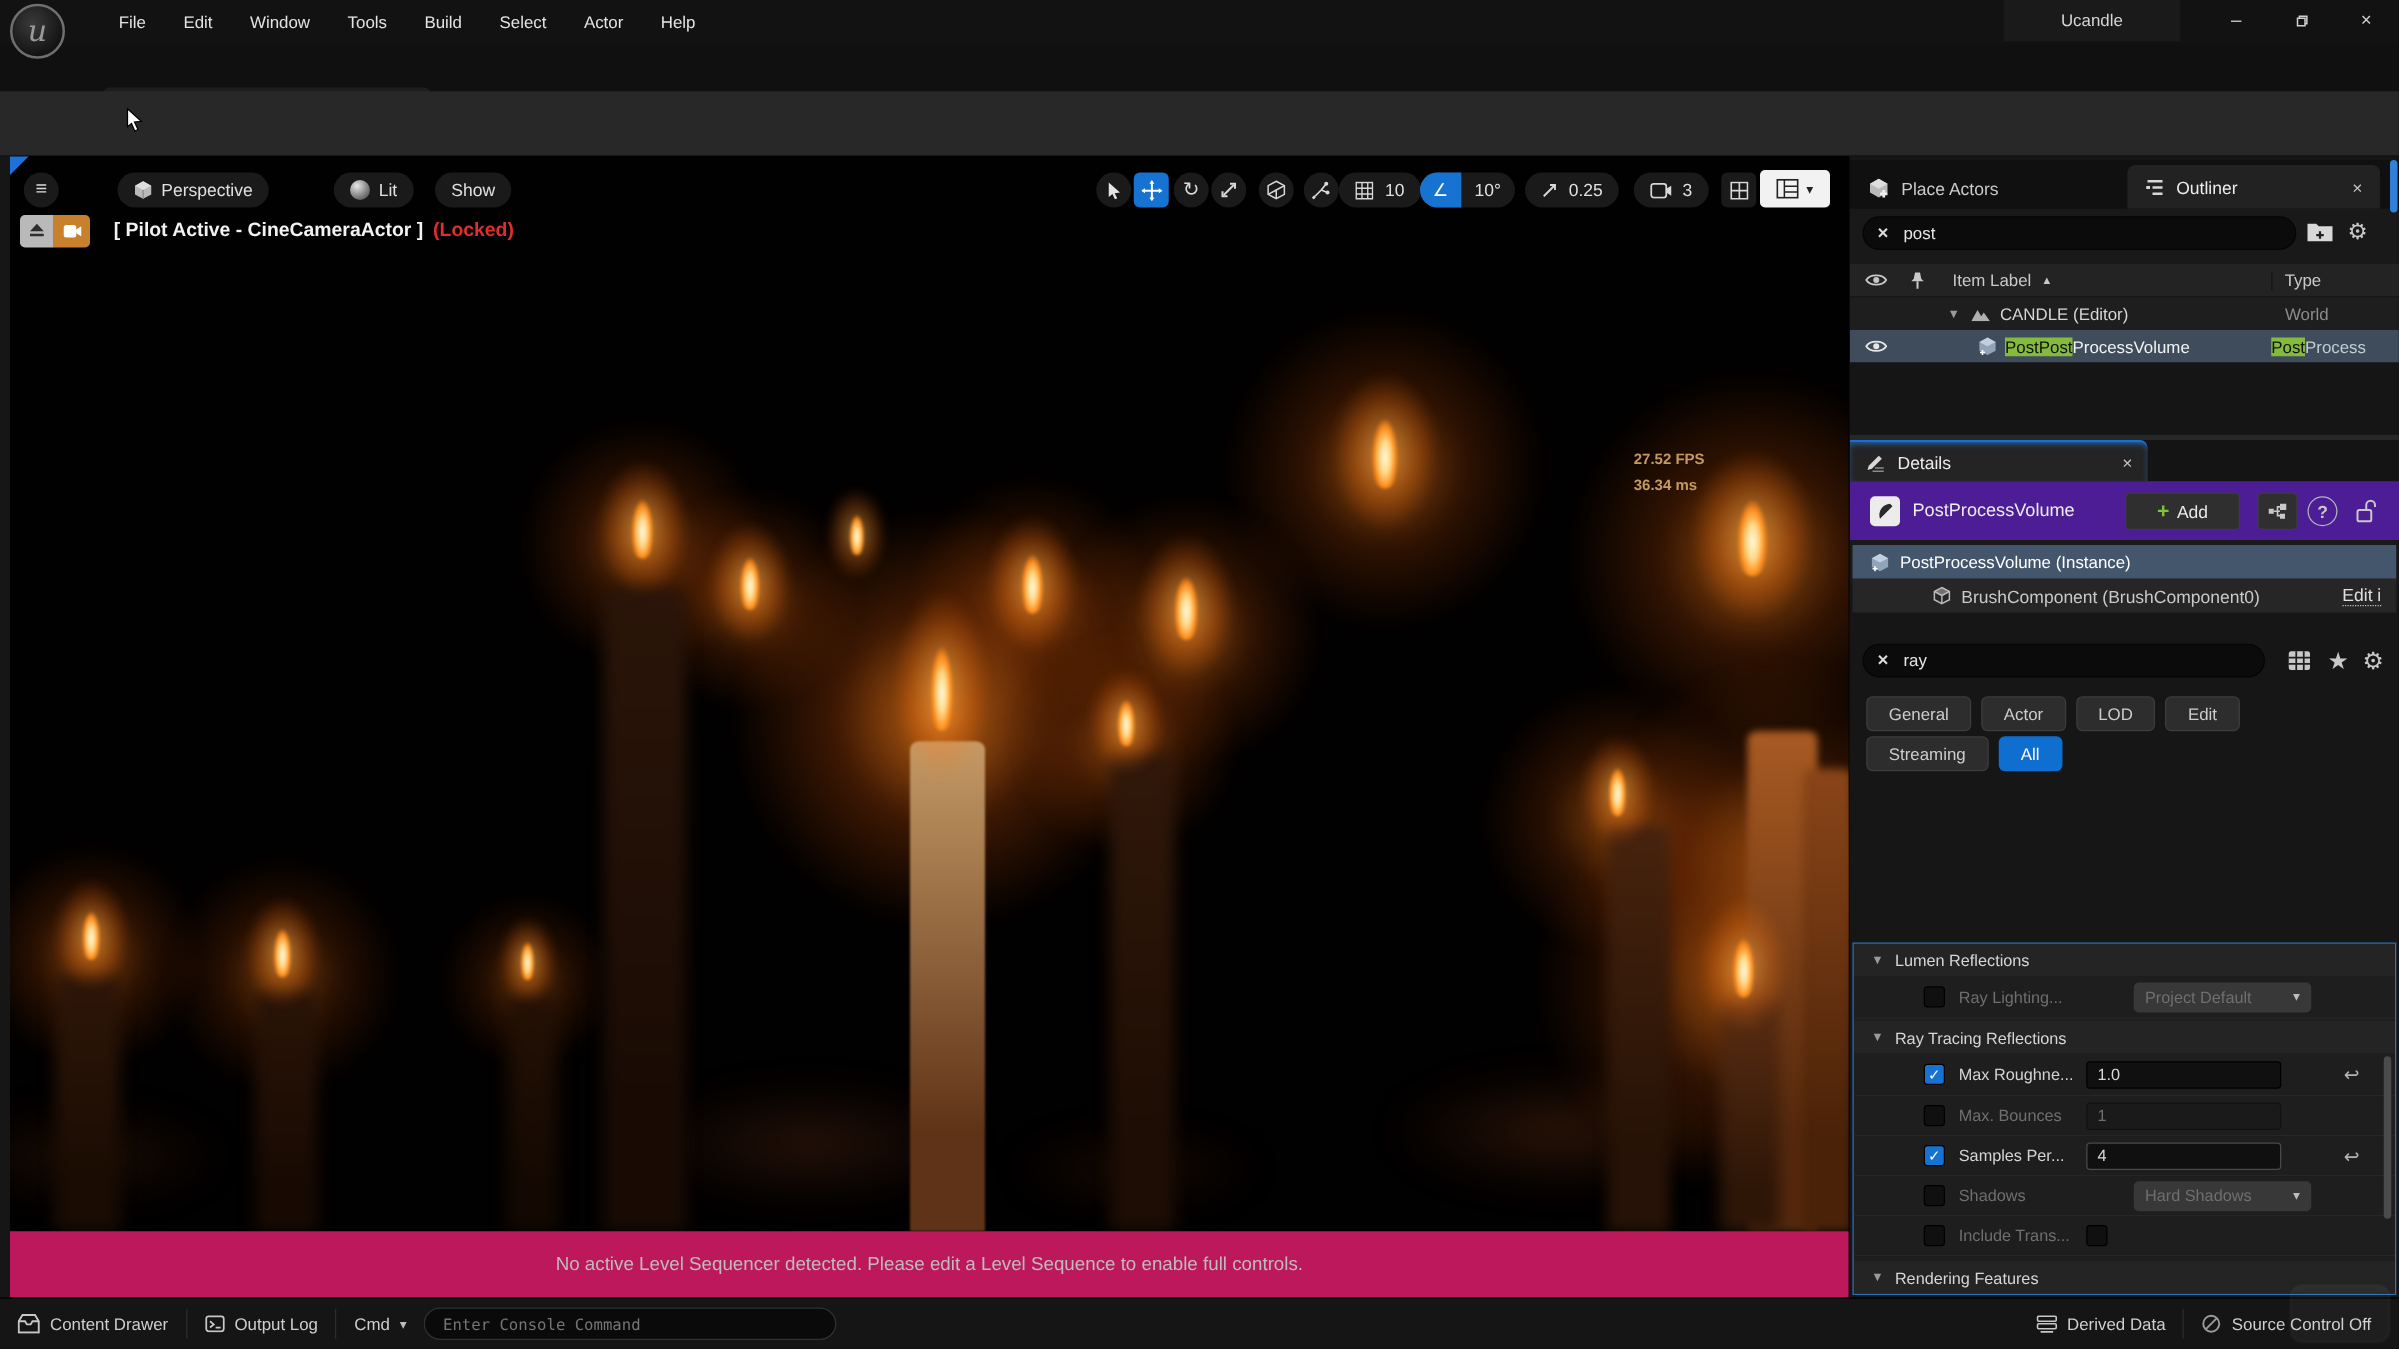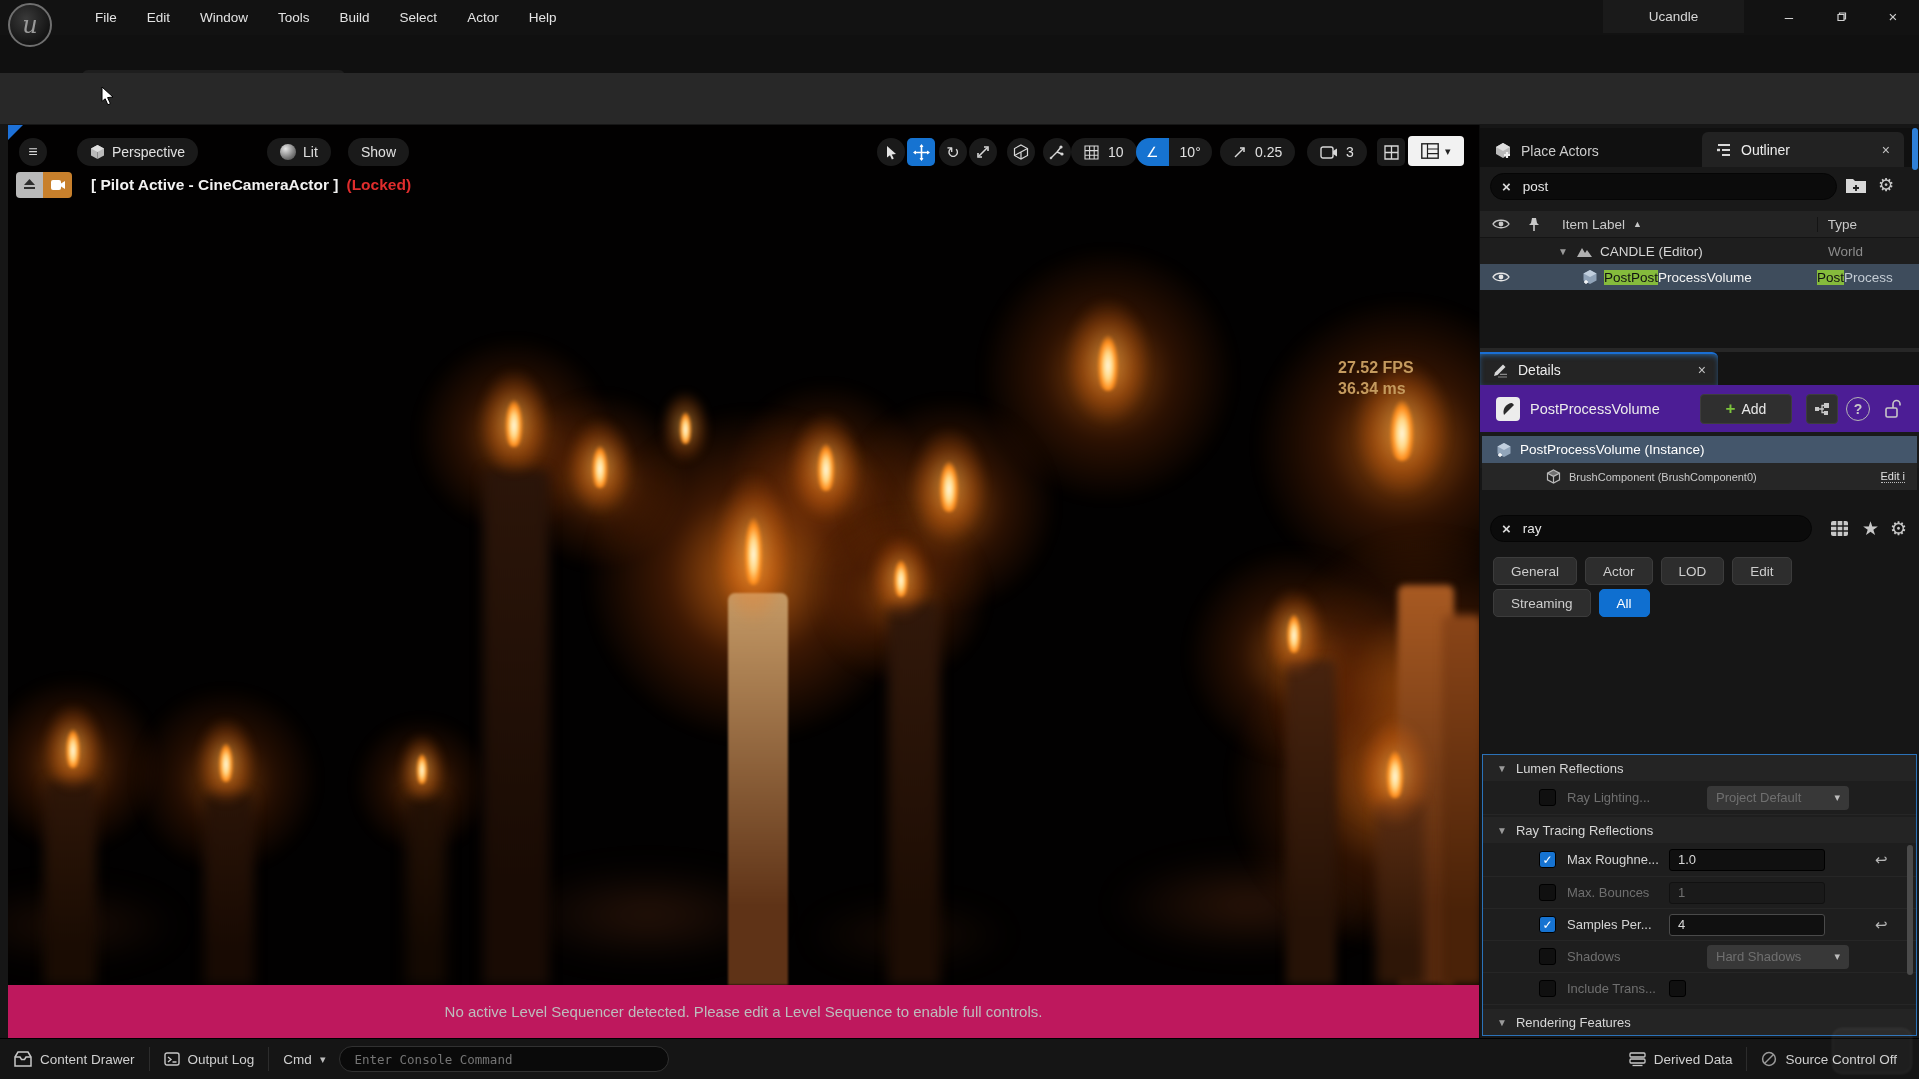--- a/index.html
+++ b/index.html
@@ -51,21 +51,21 @@
   .vpsq { width:28px; height:28px; border-radius:5px; background:rgba(28,28,28,.92); display:flex;
     align-items:center; justify-content:center; z-index:6; }
   .blue { background:#1673d1 !important; color:#fff; }
   #pilot-bar { left:8px; top:47px; display:flex; align-items:center; z-index:6; }
   #pilot-eject { width:27px; height:26px; background:#b9b9b9; border-radius:4px 0 0 4px;
     display:flex; align-items:center; justify-content:center; }
   #pilot-cam { width:29px; height:26px; background:#c8802c; border-radius:0 4px 4px 0;
     display:flex; align-items:center; justify-content:center; }
   #pilot-text { margin-left:19px; font-size:15.5px; font-weight:bold; color:#f2f2f2; }
   #pilot-locked { margin-left:8px; font-size:15.5px; font-weight:bold; color:#e02d2d; }
-  #fps-box { left:1299px; top:232px; text-align:left; color:#c49a5e; font-size:16px; font-weight:bold; line-height:21px; z-index:6;margin-left:31px; }
+  #fps-box { left:1299px; top:232px; text-align:left; color:#c49a5e; font-size:12px; font-weight:bold; line-height:21px; z-index:6; }
   #vp-message { left:0; top:860px; width:1471px; height:53px; background:#be185d; display:flex;
     align-items:center; justify-content:center; font-size:15px; color:#bdbdbd; }
 
   
   #rpanel { left:1480px; top:125px; width:439px; height:913px; background:#161616; }
   .rp { position:absolute; }
   #ol-tabs { left:0; top:3px; width:439px; height:39px; background:#101010; }
   #tab-place { left:0px; top:6px; height:33px; display:flex; align-items:center; gap:9px; padding:0 14px; font-size:14px; color:#cbcbcb; }
   #tab-outliner { left:222px; top:4px; width:202px; height:35px; background:#222;
     border-radius:6px 6px 0 0; display:flex; align-items:center; gap:9px; padding:0 14px; font-size:14px; color:#ececec; }
@@ -89,21 +89,21 @@
     border-top:2px solid #1a6fd4; box-shadow:inset 0 2px 6px -2px rgba(40,130,220,.9); }
   #tab-details .x { margin-left:auto; color:#c4c4c4; }
   #dt-head { left:0; top:260px; width:508px; height:47px; background:#4c1d95; display:flex; align-items:center; }
   #add-btn { left:220px; width:92px; height:30px; background:#2f2f2f; border:1px solid #3d3d3d;
     border-radius:4px; display:flex; align-items:center; justify-content:center; gap:6px; font-size:14px; color:#e8e8e8; }
   .sqbtn { width:32px; height:30px; background:#2f2f2f; border:1px solid #3d3d3d; border-radius:4px;
     display:flex; align-items:center; justify-content:center; }
   #dt-instance { left:2px; top:311px; width:435px; height:27px; background:#44566b; display:flex;
     align-items:center; gap:8px; padding-left:14px; font-size:13.5px; color:#fff; }
   #dt-component { left:2px; top:338px; width:435px; height:27px; background:#262626; display:flex;
-    align-items:center; gap:8px; padding-left:64px; font-size:11px; color:#c9c9c9; }
+    align-items:center; gap:8px; padding-left:64px; font-size:14px; color:#c9c9c9; }
   #edit-link { margin-left:auto; margin-right:12px; color:#e0e0e0; border-bottom:1px dotted #bdbdbd; }
   .chip { height:28px; border-radius:5px; background:#2d2d2d; border:1px solid #3c3c3c;
     display:flex; align-items:center; justify-content:center; font-size:13.5px; color:#cdcdcd; padding:0 17px; }
   .chip.active { background:#0f6fd0; border-color:#0f6fd0; color:#fff; }
 
   #props { left:2px; top:629px; width:435px; height:282px; background:#1e1e1e;
     border:1px solid #2b72b8; overflow:hidden; }
   .psection { position:absolute; left:0; width:433px; height:26px; background:#242424;
     display:flex; align-items:center; gap:9px; padding-left:14px; font-size:13px; color:#d6d6d6; }
   .tri { color:#9a9a9a; font-size:10px; }
@@ -322,21 +322,21 @@
       <div style="position: absolute; left: 391.6px; top: 608.6px; width: 44.8px; height: 68.4px; background: radial-gradient(rgba(255, 190, 90, 0.55) 0%, rgba(255, 120, 20, 0.25) 45%, rgba(0, 0, 0, 0) 72%); filter: blur(4px);"></div>
       <div style="position: absolute; left: 407px; top: 623px; width: 14px; height: 36px; background: radial-gradient(50% 58% at 50% 62%, rgb(255, 248, 221) 0%, rgb(255, 216, 135) 34%, rgb(255, 141, 28) 62%, rgba(150, 50, 5, 0) 82%); border-radius: 50% / 62% 62% 38% 38%; filter: blur(1.4px);"></div>
       <div style="position: absolute; left: 1257.2px; top: 463.6px; width: 57.6px; height: 87.4px; background: radial-gradient(rgba(255, 190, 90, 0.55) 0%, rgba(255, 120, 20, 0.25) 45%, rgba(0, 0, 0, 0) 72%); filter: blur(4px);"></div>
       <div style="position: absolute; left: 1277px; top: 482px; width: 18px; height: 46px; background: radial-gradient(50% 58% at 50% 62%, rgb(255, 248, 221) 0%, rgb(255, 216, 135) 34%, rgb(255, 141, 28) 62%, rgba(150, 50, 5, 0) 82%); border-radius: 50% / 62% 62% 38% 38%; filter: blur(1.4px);"></div>
       <div style="position: absolute; left: 653px; top: 265.8px; width: 48px; height: 72.2px; background: radial-gradient(rgba(255, 190, 90, 0.55) 0%, rgba(255, 120, 20, 0.25) 45%, rgba(0, 0, 0, 0) 72%); filter: blur(4px);"></div>
       <div style="position: absolute; left: 669.5px; top: 281px; width: 15px; height: 38px; background: radial-gradient(50% 58% at 50% 62%, rgb(255, 248, 221) 0%, rgb(255, 216, 135) 34%, rgb(255, 141, 28) 62%, rgba(150, 50, 5, 0) 82%); border-radius: 50% / 62% 62% 38% 38%; filter: blur(1.4px);"></div>
     </div>
   <div class="abs" id="vp-corner"></div>
 
   <div class="abs vpbtn" style="left:11px; top:13px;">≡</div>
-  <div class="abs pill" style="left:69px; top:13px;justify-content:flex-end;">
+  <div class="abs pill" style="left:86px; top:13px;justify-content:flex-end;">
     <span class="ico">
       <svg width="15" height="16" viewBox="0 0 15 16">
           <path d="M7.5 1 L14 4.5 V11.5 L7.5 15 L1 11.5 V4.5 Z" fill="#b9b9b9"></path>
           <path d="M7.5 1 L14 4.5 L7.5 8 L1 4.5 Z" fill="#dedede"></path>
           <path d="M7.5 8 V15" stroke="#8a8a8a"></path>
         </svg>
       </span>
     <span>Perspective</span>
   </div>
   <div class="abs pill" style="left:259px; top:13px;">

